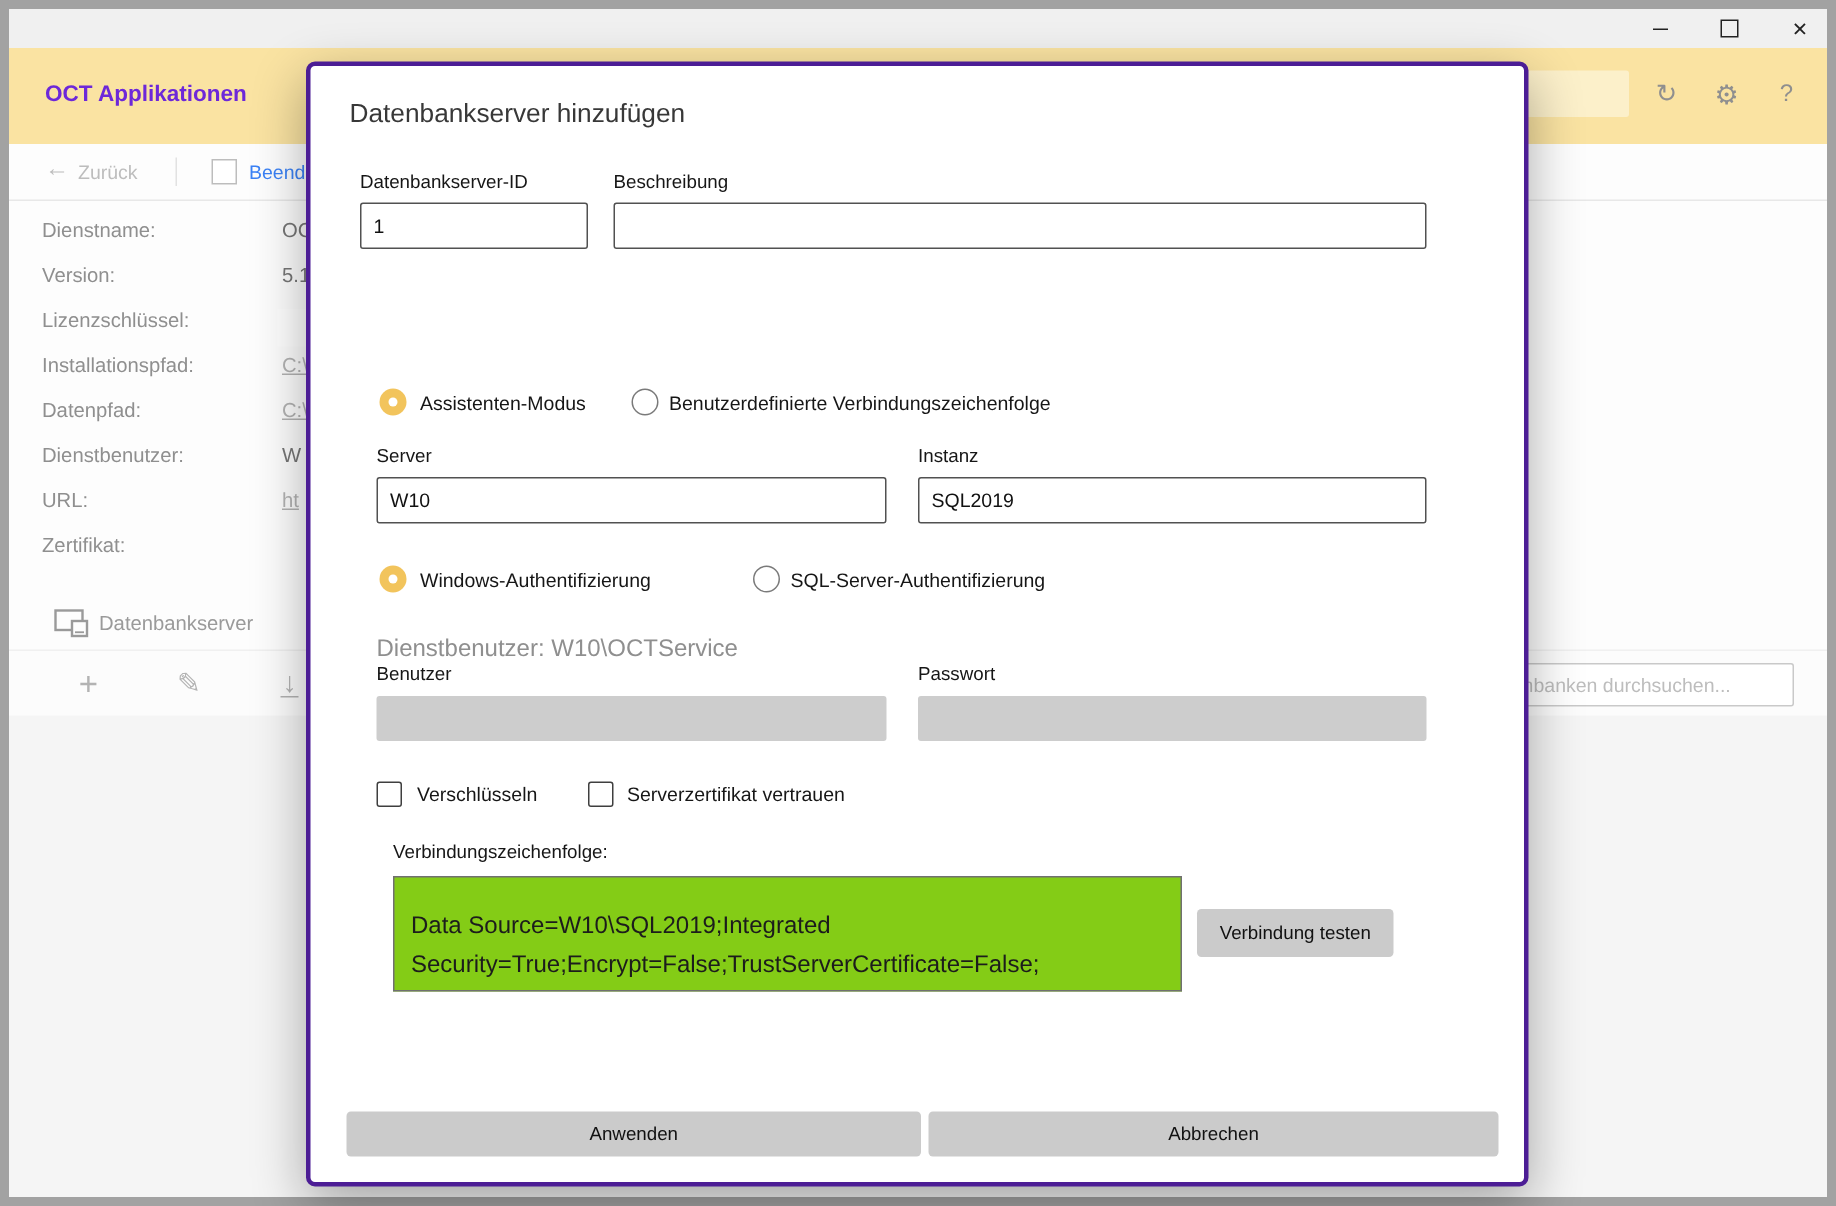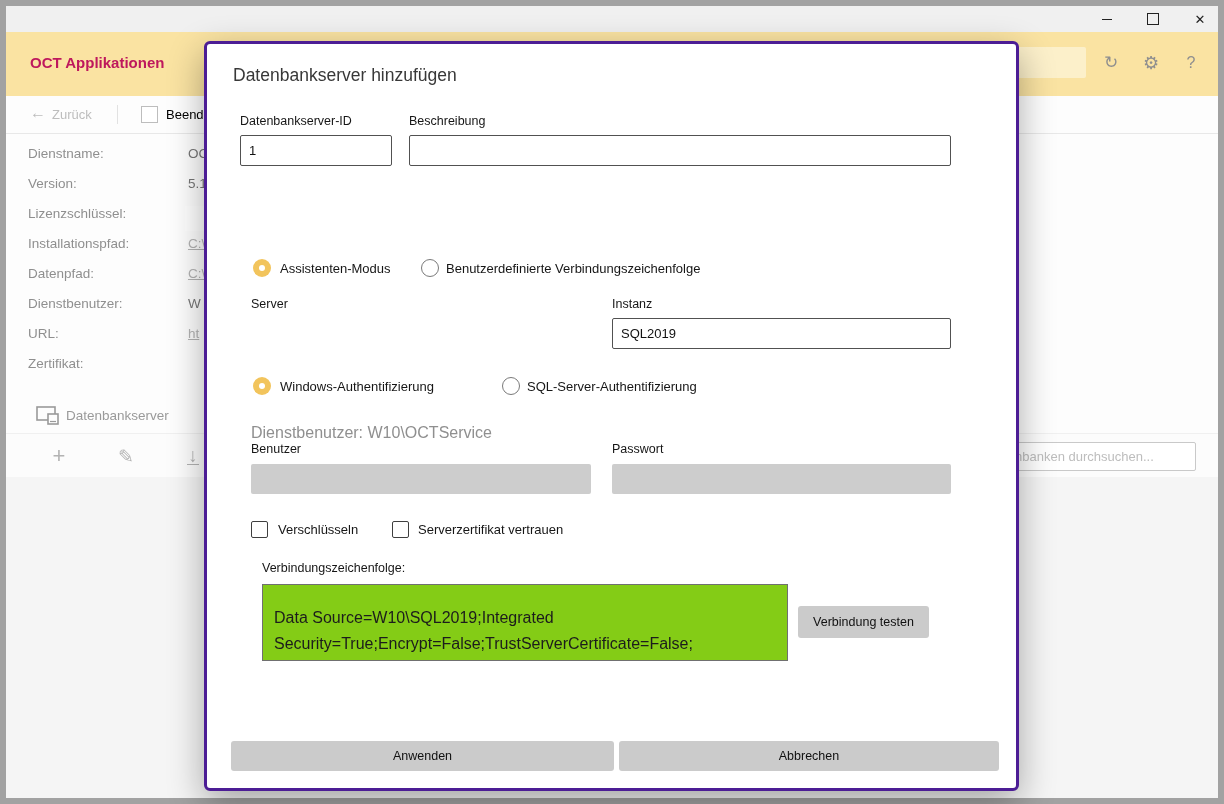--- a/index.html
+++ b/index.html
@@ -13,33 +13,33 @@
           color:#222;font-size:13px;cursor:default;}
   #btn-min{left:1084px;}
   #btn-max{left:1130px;}
   #btn-close{left:1177px;}
   .minbar{display:inline-block;width:10px;border-top:1px solid #222;}
   .maxbox{display:inline-block;width:10px;height:10px;border:1px solid #222;}
   
   #client{left:6px;top:32px;width:1212px;height:766px;background:#fdfdfd;}
   
   #appheader{left:0;top:0;width:1212px;height:64px;background:#fae3a2;}
-  #app-title{left:24px;top:22px;font-size:15px;font-weight:600;color:#be185d;}
+  #app-title{left:24px;top:22px;font-size:15px;font-weight:600;color:#6d28d9;}
   #hdr-search{left:952px;top:15px;width:128px;height:31px;background:#fcf0ca;border-radius:2px;}
   .hdr-ico{top:18px;color:#8f8f8f;font-size:17px;line-height:26px;width:26px;text-align:center;}
   #ico-refresh{left:1092px;}
   #ico-gear{left:1132px;font-size:18px;}
   #ico-help{left:1172px;font-size:16px;}
   
   #navrow{left:0;top:64px;width:1212px;height:37px;background:#fdfdfd;border-bottom:1px solid #e8e8e8;}
   #back-arrow{left:24px;top:8px;font-size:16px;color:#bdbdbd;}
   #back-label{left:46px;top:11px;font-size:13px;color:#bdbdbd;}
   #nav-sep{left:111px;top:9px;width:1px;height:19px;background:#e2e2e2;}
   #nav-check{left:135px;top:10px;width:15px;height:15px;border:1px solid #bdbdbd;background:#fff;}
-  #nav-check-label{left:160px;top:11px;font-size:13px;color:#000000;white-space:nowrap;}
+  #nav-check-label{left:160px;top:11px;font-size:13px;color:#3b82f6;white-space:nowrap;}
   
   .irow-label{left:22px;font-size:13.5px;color:#8f8f8f;white-space:nowrap;}
   .irow-value{left:182px;font-size:13.5px;color:#767676;white-space:nowrap;}
   .irow-value.link{color:#b3b3b3;text-decoration:underline;}
   #lic-box{left:179px;top:174px;width:20px;height:25px;background:#ffffff;}
   
   #tabrow{left:0;top:368px;width:1212px;height:33px;background:#fdfdfd;}
   #tab-ico{left:30px;top:6px;color:#9a9a9a;}
   #tab-label{left:60px;top:8px;font-size:13.5px;color:#9a9a9a;}
   #toolbar{left:0;top:401px;width:1212px;height:44px;background:#fcfcfc;border-top:1px solid #f0f0f0;}
@@ -171,20 +171,21 @@
     <input class="abs tbox" style="left: 202px; top: 91px; width: 542px;" type="text" value="">
 
 
     <span class="abs radio on" style="left:46px;top:215px"></span>
     <span class="abs rlabel" style="left:73px;top:217px">Assistenten-Modus</span>
     <span class="abs radio off" style="left:214px;top:215px"></span>
     <span class="abs rlabel" style="left:239px;top:217px">Benutzerdefinierte Verbindungszeichenfolge</span>
 
     <span class="abs flabel" style="left:44px;top:253px">Server</span>
     <span class="abs flabel" style="left:405px;top:253px">Instanz</span>
+    <input class="abs tbox" style="left: 44px; top: 274px; width: 340px;" type="text" value="W10">
     <input class="abs tbox" style="left: 405px; top: 274px; width: 339px;" type="text" value="SQL2019">
 
     <span class="abs radio on" style="left:46px;top:333px"></span>
     <span class="abs rlabel" style="left:73px;top:335px">Windows-Authentifizierung</span>
     <span class="abs radio off" style="left:295px;top:333px"></span>
     <span class="abs rlabel" style="left:320px;top:335px">SQL-Server-Authentifizierung</span>
     <span class="abs" style="left:44px;top:380px;font-size:16px;color:#8f8f8f;white-space:nowrap">Dienstbenutzer: W10\OCTService</span>
 
     <span class="abs flabel" style="left:44px;top:398px">Benutzer</span>
     <span class="abs flabel" style="left:405px;top:398px">Passwort</span>

